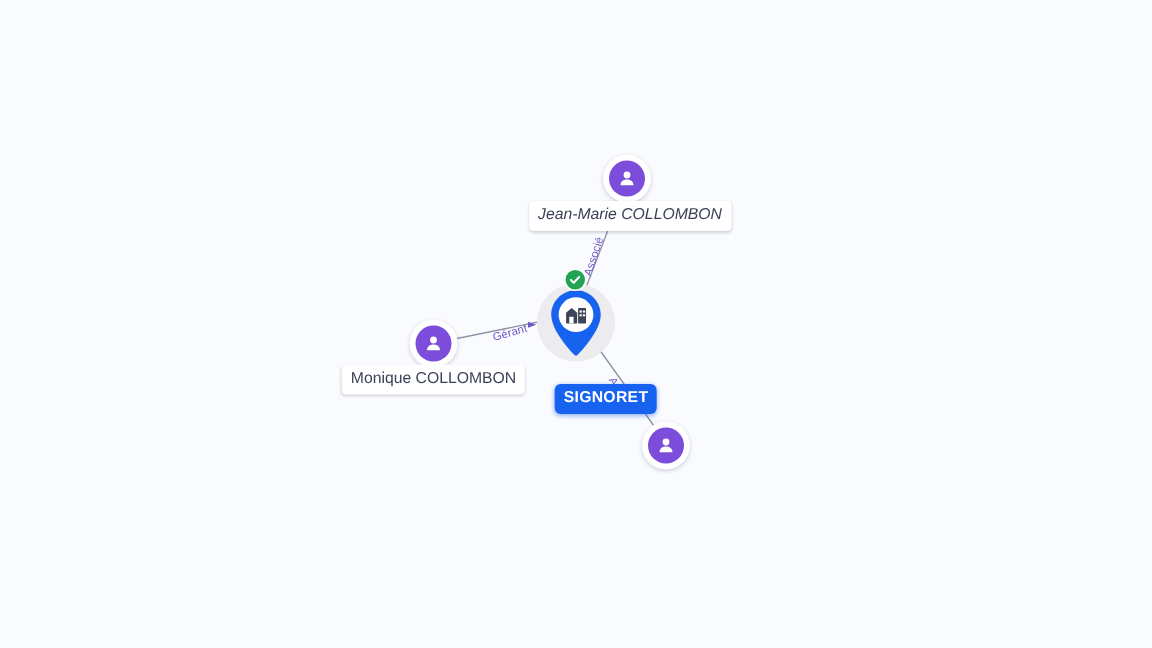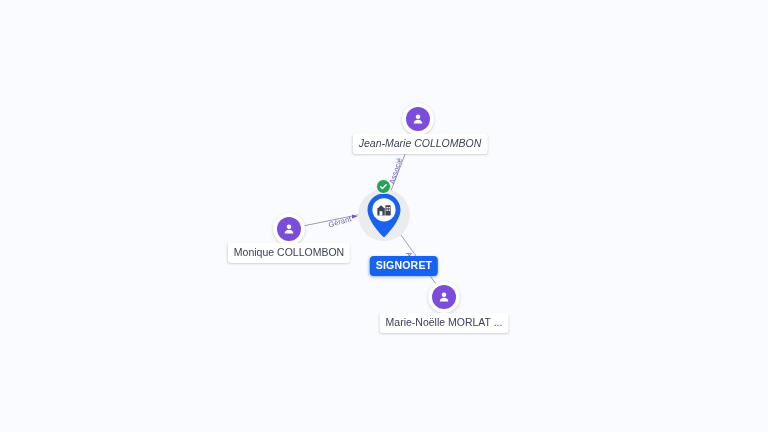--- a/index.html
+++ b/index.html
@@ -182,21 +182,20 @@
   <div class="node" style="left:444px; top:297px;">
     <div class="person-avatar">
       <div class="inner">
         <svg width="14" height="14" viewBox="0 0 24 24" aria-hidden="true">
           <circle cx="12" cy="8" r="3.9" fill="#ffffff"></circle>
           <path d="M4.6 19.6c0-4.1 3.3-6.5 7.4-6.5s7.4 2.4 7.4 6.5z" fill="#ffffff"></path>
         </svg>
       </div>
     </div>
   </div>
-  <div class="node-label" style="left:444px; top:313px;">Marie-Noëlle MORLAT ...</div>
 
   <div class="node" style="left:384px; top:215px;">
     <div class="company-halo"></div>
     <div class="company-pin">
       <svg width="38" height="48" viewBox="0 0 38 48" aria-hidden="true">
         <path d="M19 1.5c-9.1 0-16.5 7.3-16.5 16.3 0 10.9 13.4 24.7 15.5 26.8a1.4 1.4 0 0 0 2 0c2.1-2.1 15.5-15.9 15.5-26.8C35.5 8.8 28.1 1.5 19 1.5z" fill="#1763f0"></path>
         <circle cx="19" cy="17.8" r="11.6" fill="#ffffff"></circle>
         <g>
           <rect x="12.4" y="16.6" width="7.4" height="7.0" rx="0.5" fill="#3c4556"></rect>
           <path d="M12.0 16.9 L16.1 13.3 L20.2 16.9 z" fill="#3c4556"></path>

